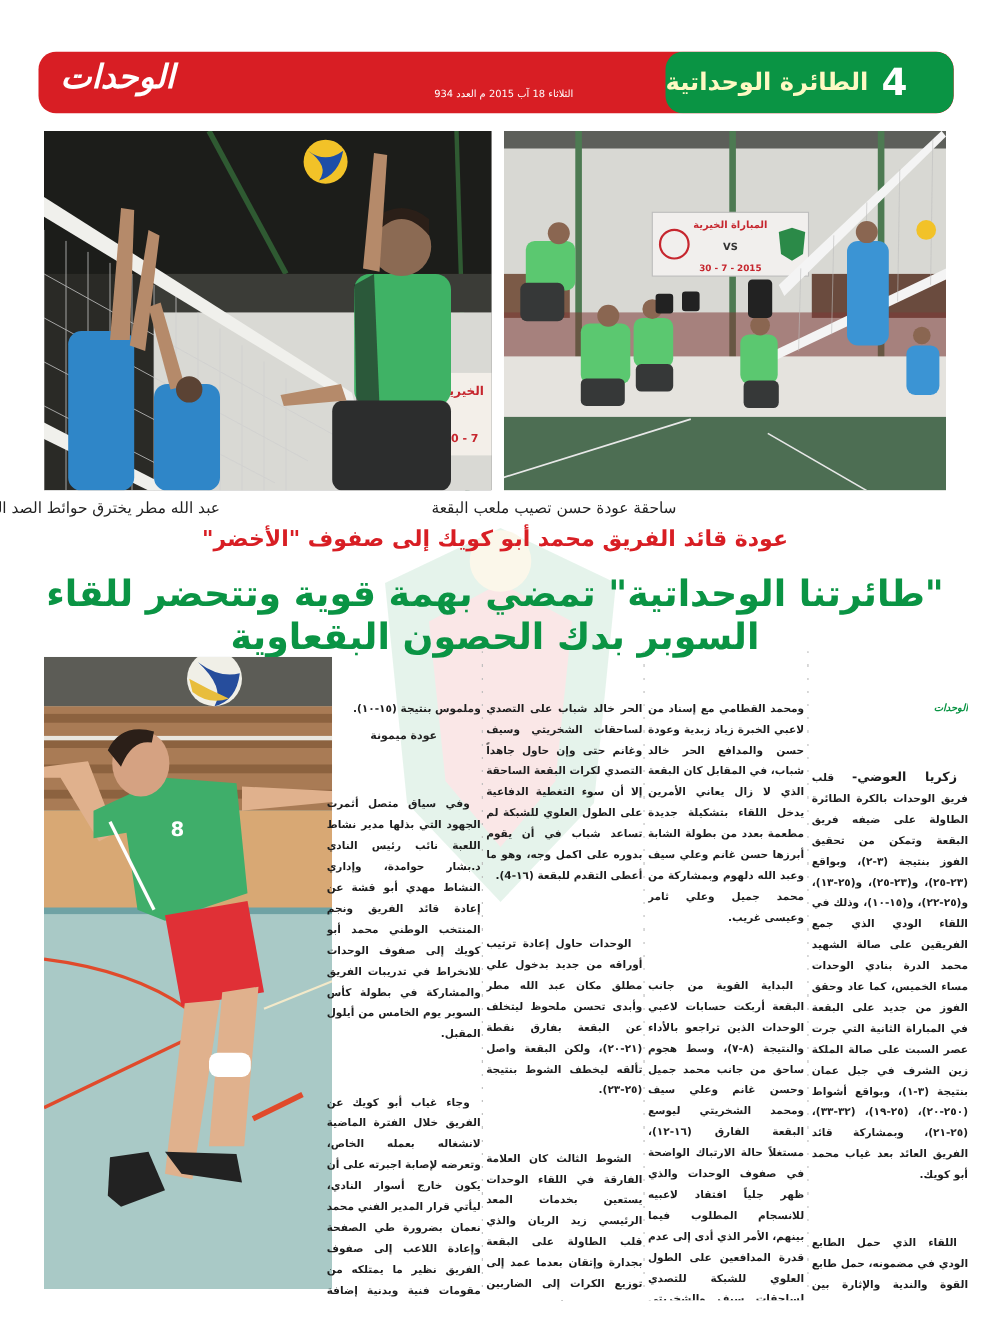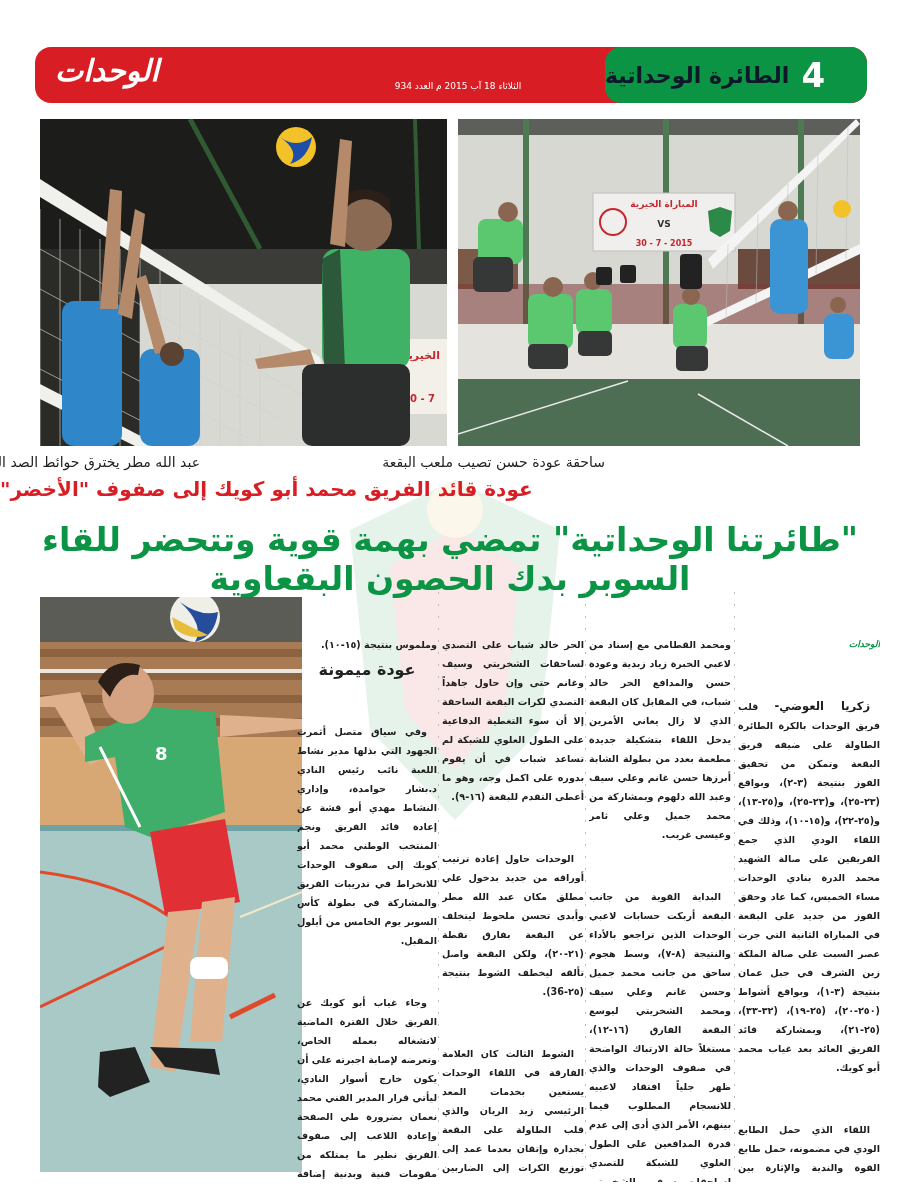--- a/index.html
+++ b/index.html
@@ -11,57 +11,57 @@
       position: absolute; left: 35px; top: 47px; width: 832px; height: 56px;
       background: #d81e24; border-radius: 16px; overflow: hidden;
     }
     .banner-green {
       position: absolute; right: 0; top: 0; width: 262px; height: 56px;
       background: #0a9444; border-radius: 16px;
       display: flex; align-items: center; justify-content: flex-end; padding-right: 14px;
       direction: rtl;
     }
     .page-num { color: #fff; font-family: "DejaVu Sans", sans-serif; font-weight: bold; font-size: 34px; margin-left: 12px; }
-    .section-title { color: #0f172a; font-family: "DejaVu Sans", sans-serif; font-weight: bold; font-size: 22px; }
+    .section-title { color: #fef9c3; font-family: "DejaVu Sans", sans-serif; font-weight: bold; font-size: 22px; }
     .issue-line {
       position: absolute; left: 278px; top: 34px; width: 290px; text-align: center;
       color: #ffffff; font-size: 9px; direction: rtl;
     }
     .brand {
       position: absolute; left: 20px; top: 6px; color: #fff; font-size: 30px;
       font-weight: bold; font-style: italic; direction: rtl;
     }
 
     
     .photo { position: absolute; overflow: hidden; text-align: right; }
     .photo svg { display: block; width: 100%; height: 100%; }
     .caption { position: absolute; font-size: 14px; color: #222; direction: rtl; text-align: right; white-space: nowrap; }
 
     
     .kicker {
-      position: absolute; left: 0; top: 477px; width: 900px; text-align: left;
+      position: absolute; left: 0; top: 477px; width: 900px; text-align: center;
       color: #d81e24; font-weight: bold; font-size: 20px; direction: rtl;
     }
     .headline {
       position: absolute; left: 0; top: 520px; width: 900px; text-align: center;
       color: #0a9444; font-weight: bold; font-size: 33px; direction: rtl; letter-spacing: -0.5px;
     }
     .watermark {
       position: absolute; left: 330px; top: 470px; width: 250px; height: 360px; opacity: 0.10;
     }
 
     
     .col {
       position: absolute; top: 592px; width: 142px; height: 590px;
       direction: rtl; text-align: justify; font-size: 9.6px; line-height: 19px;
       font-weight: bold; color: #1d1d1d; overflow: hidden;
     }
     .col p { text-indent: 10px; margin-top: 43px; }
     .col p.noind { text-indent: 0; }
-    .col .sub { text-align: center; font-weight: bold; color: #222; margin: 6px 0 10px; text-indent: 0; font-size: 16px; }
+    .col .sub { text-align: center; font-weight: bold; color: #222; margin: 6px 0 10px; text-indent: 0; font-size: 10px; }
     .col .byline { color: #0a9444; font-style: italic; font-size: 9px; text-indent: 0; }
     .col .lead-strong { font-size: 11.5px; }
     .divider { position: absolute; top: 592px; width: 1px; height: 585px; background: repeating-linear-gradient(to bottom, #bbb 0 2px, transparent 2px 12px); }
   </style>
 </head>
 <body>
 
 <div class="banner">
   <div class="brand">الوحدات</div>
   <div class="issue-line">الثلاثاء 18 آب 2015 م العدد 934</div>
@@ -177,21 +177,21 @@
     <rect x="366" y="195" width="30" height="45" rx="8" fill="#3b94d4"></rect>
     <circle cx="380" cy="186" r="8" fill="#8a6651"></circle>
 
     <rect x="222" y="135" width="22" height="35" rx="4" fill="#222"></rect>
     <rect x="138" y="148" width="16" height="18" rx="3" fill="#222"></rect>
     <rect x="162" y="146" width="16" height="18" rx="3" fill="#222"></rect>
 
     <circle cx="384" cy="90" r="9" fill="#f2c228"></circle>
   </svg>
 </div>
-<div class="caption" style="right:295px; top:454px;">ساحقة عودة حسن تصيب ملعب البقعة</div>
+<div class="caption" style="right:285px; top:454px;">ساحقة عودة حسن تصيب ملعب البقعة</div>
 
 <div class="watermark">
   <svg viewBox="0 0 250 360" width="250" height="360">
     <path d="M125 10 L230 60 L210 260 L125 350 L40 260 L20 60 Z" fill="#0a9444"></path>
     <path d="M125 60 L190 95 L175 240 L125 300 L75 240 L60 95 Z" fill="#d81e24"></path>
     <circle cx="125" cy="40" r="28" fill="#e1b93a"></circle>
   </svg>
 </div>
 
 <div class="kicker">عودة قائد الفريق محمد أبو كويك إلى صفوف "الأخضر"</div>
@@ -251,22 +251,22 @@
 
 <div class="col" style="left:589px;">
   <p class="noind">ومحمد القطامي مع إسناد من لاعبي الخبرة زياد زبدية وعودة حسن والمدافع الحر خالد شباب، في المقابل كان البقعة الذي لا زال يعاني الأمرين يدخل اللقاء بتشكيلة جديدة مطعمة بعدد من بطولة الشابة أبرزها حسن غانم وعلي سيف وعبد الله دلهوم وبمشاركة من محمد جميل وعلي ثامر وعيسى غريب.</p>
   <p>البداية القوية من جانب البقعة أربكت حسابات لاعبي الوحدات الذين تراجعو بالأداء والنتيجة (٨-٧)، وسط هجوم ساحق من جانب محمد جميل وحسن غانم وعلي سيف ومحمد الشخريتي ليوسع البقعة الفارق (١٦-١٢)، مستغلاً حالة الارتباك الواضحة في صفوف الوحدات والذي ظهر جلياً افتقاد لاعبيه للانسجام المطلوب فيما بينهم، الأمر الذي أدى إلى عدم قدرة المدافعين على الطول العلوي للشبكة للتصدي لساحقات سيف والشخريتي وجميل.</p>
   <p>في المقابل كان عودة حسن وزياد زبدية يحاولان تقليص النتيجة والفارق بغية عدم خسارة الشوط، إلا أن اغلب كراتهم لم تكن بالشكل المطلوب في ظل الدفاع المحكم من جانب لاعبي البقعة لينتهي الشوط الأول بقعاويا بالنتيجة والأداء (٢٥-٢٣).</p>
 
 </div>
 <div class="divider" style="left:585px;"></div>
 
 <div class="col" style="left:442px;">
-  <p class="noind">الحر خالد شباب على التصدي لساحقات الشخريتي وسيف وغانم حتى وإن حاول جاهداً التصدي لكرات البقعة الساحقة إلا أن سوء التغطية الدفاعية على الطول العلوي للشبكة لم تساعد شباب في أن يقوم بدوره على اكمل وجه، وهو ما أعطى التقدم للبقعة (١٦-٩).</p>
-  <p>الوحدات حاول إعادة ترتيب أوراقه من جديد بدخول علي مطلق مكان عبد الله مطر وأبدى تحسن ملحوظ ليتخلف عن البقعة بفارق نقطة (٢١-٢٠)، ولكن البقعة واصل تألقه ليخطف الشوط بنتيجة (٢٥-36).</p>
+  <p class="noind">الحر خالد شباب على التصدي لساحقات الشخريتي وسيف وغانم حتى وإن حاول جاهداً التصدي لكرات البقعة الساحقة إلا أن سوء التغطية الدفاعية على الطول العلوي للشبكة لم تساعد شباب في أن يقوم بدوره على اكمل وجه، وهو ما أعطى التقدم للبقعة (١٦-4).</p>
+  <p>الوحدات حاول إعادة ترتيب أوراقه من جديد بدخول علي مطلق مكان عبد الله مطر وأبدى تحسن ملحوظ ليتخلف عن البقعة بفارق نقطة (٢١-٢٠)، ولكن البقعة واصل تألقه ليخطف الشوط بنتيجة (٢٥-٢٣).</p>
   <p>الشوط الثالث كان العلامة الفارقة في اللقاء الوحدات يستعين بخدمات المعد الرئيسي زيد الريان والذي قلب الطاولة على البقعة بجدارة وإتقان بعدما عمد إلى توزيع الكرات إلى الضاربين عودة حسن وزياد زبدية ومحمد القطامي في الوقت الذي تألق خالد شباب في الدفاع من الخلف وسط تواجد قوي من علي مطلق وعبد الله مطر على الطول العلوي للشبكة، ليضرب الوحدات عنفوان البقعة ويتألق في خطف الشوط بفارق كبير وبنتيجة (٢٥-١٣).</p>
 
 </div>
 <div class="divider" style="left:438px;"></div>
 
 <div class="col" style="left:297px; width:140px;">
   <p class="noind">وملموس بنتيجة (١٥-١٠).</p>
   <p class="sub">عودة ميمونة</p>
   <p>وفي سياق متصل أثمرت الجهود التي بذلها مدير نشاط اللعبة نائب رئيس النادي د.بشار حوامدة، وإداري النشاط مهدي أبو قشة عن إعادة قائد الفريق ونجم المنتخب الوطني محمد أبو كويك إلى صفوف الوحدات للانخراط في تدريبات الفريق والمشاركة في بطولة كأس السوبر يوم الخامس من أيلول المقبل.</p>
   <p>وجاء غياب أبو كويك عن الفريق خلال الفترة الماضية لانشغاله بعمله الخاص، وتعرضه لإصابة اجبرته على أن يكون خارج أسوار النادي، ليأتي قرار المدير الفني محمد نعمان بضرورة طي الصفحة وإعادة اللاعب إلى صفوف الفريق نظير ما يمتلكه من مقومات فنية وبدنية إضافة إلى دوره القيادي في الملعب، وهو ما كان بعودة اللاعب الذي شارك في الشوط الثاني من مباراة البقعة الودية التي جرت على صالة الملكة زين الشرف في جبل عمان وأبدى فيها أبو كويك مستوى مميز.</p>

